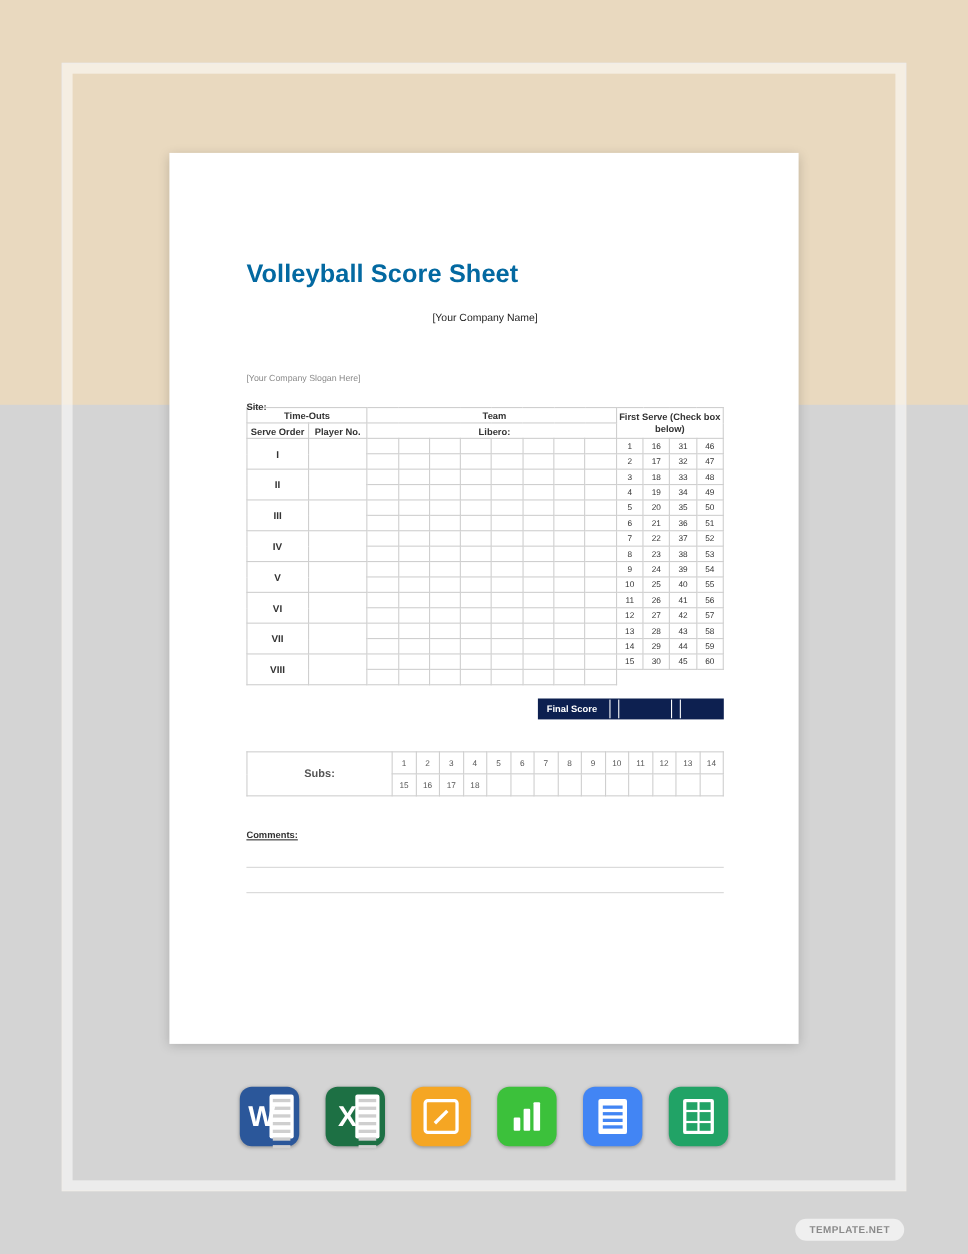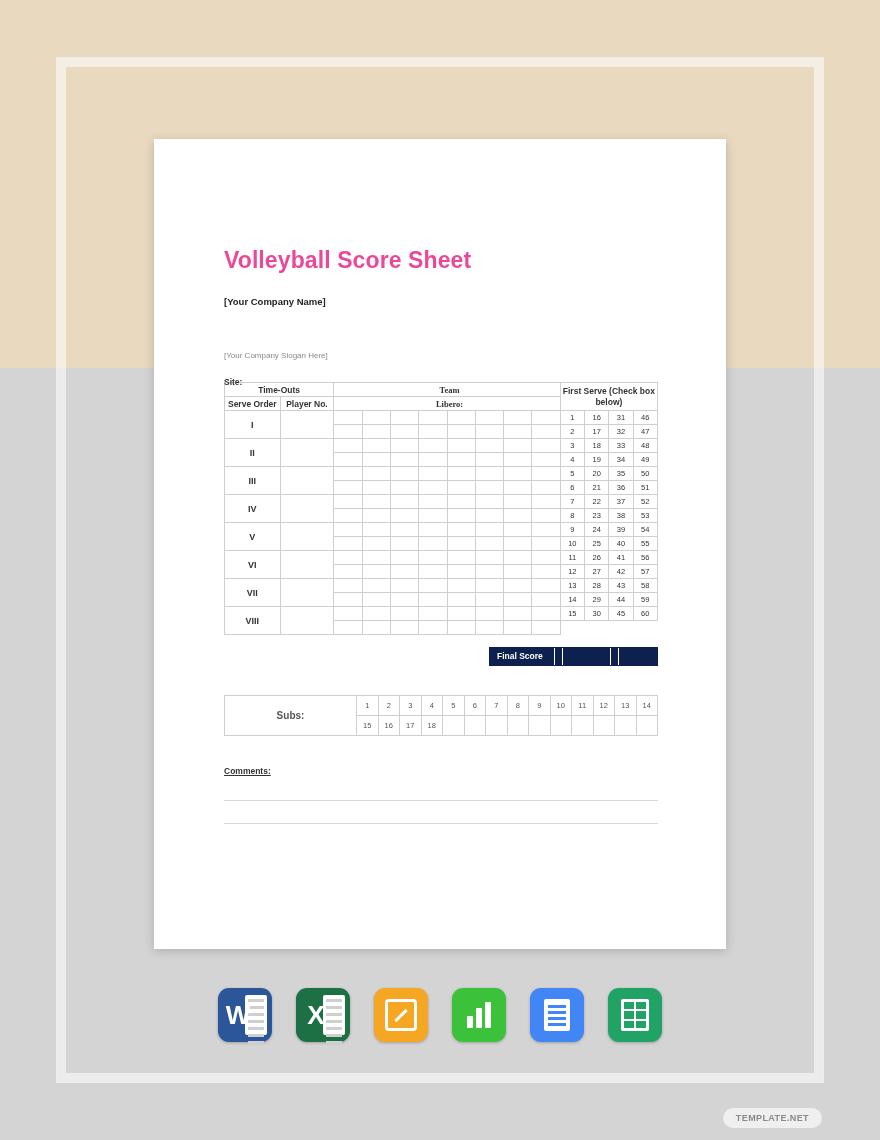--- a/index.html
+++ b/index.html
@@ -53,35 +53,36 @@
   }
   .doc {
     position: absolute;
     left: 70px;
     top: 96px;
     width: 434px;
   }
   .doc-title {
     font-size: 23px;
     font-weight: bold;
-    color: #ec4899;
+    color: #0369a1;
     letter-spacing: 0.1px;
-    margin: 12px 0 22px 0;
+    margin: 0 0 22px 0;
   }
   .meta {
     position: relative;
     height: 86px;
     font-size: 8.5px;
     color: #3a3a3a;
   }
   .meta .company {
-    font-weight: bold;
+    font-weight: normal;
     color: #222;
     font-size: 9.5px;
     margin-bottom: 4px;
+    text-align: center;
   }
   .meta .slogan {
     color: #8a8a8a;
     font-size: 8px;
     margin-top: 44px;
   }
   .meta-left-block2 {
     margin-top: 16px;
     line-height: 13px;
     font-weight: bold;
@@ -120,21 +121,20 @@
   }
   .hdr {
     font-weight: bold;
     font-size: 8.5px;
     color: #222;
     height: 18px;
   }
   .hdr-left {
     text-align: left;
     padding-left: 5px !important;
-    font-family: Liberation Serif, serif;
   }
   .no-border { border: none !important; }
   .serve-num {
     font-weight: bold;
     font-size: 9px;
     color: #222;
   }
   .firstserve-hdr {
     font-weight: bold;
     font-size: 8.5px;

